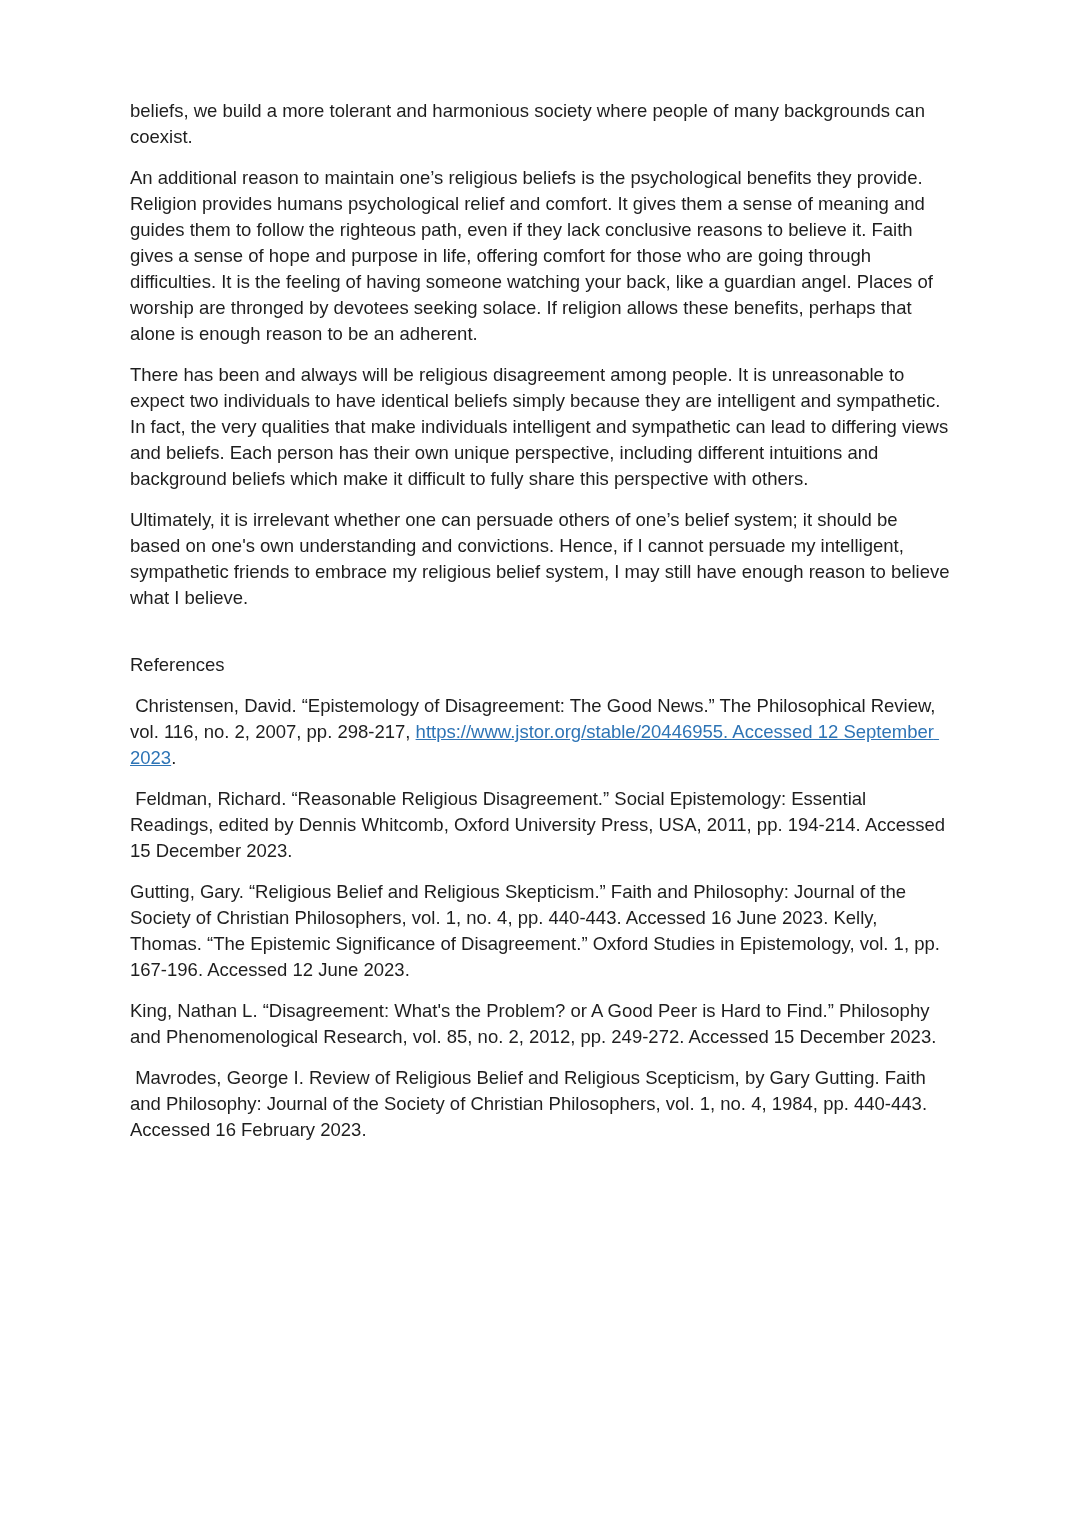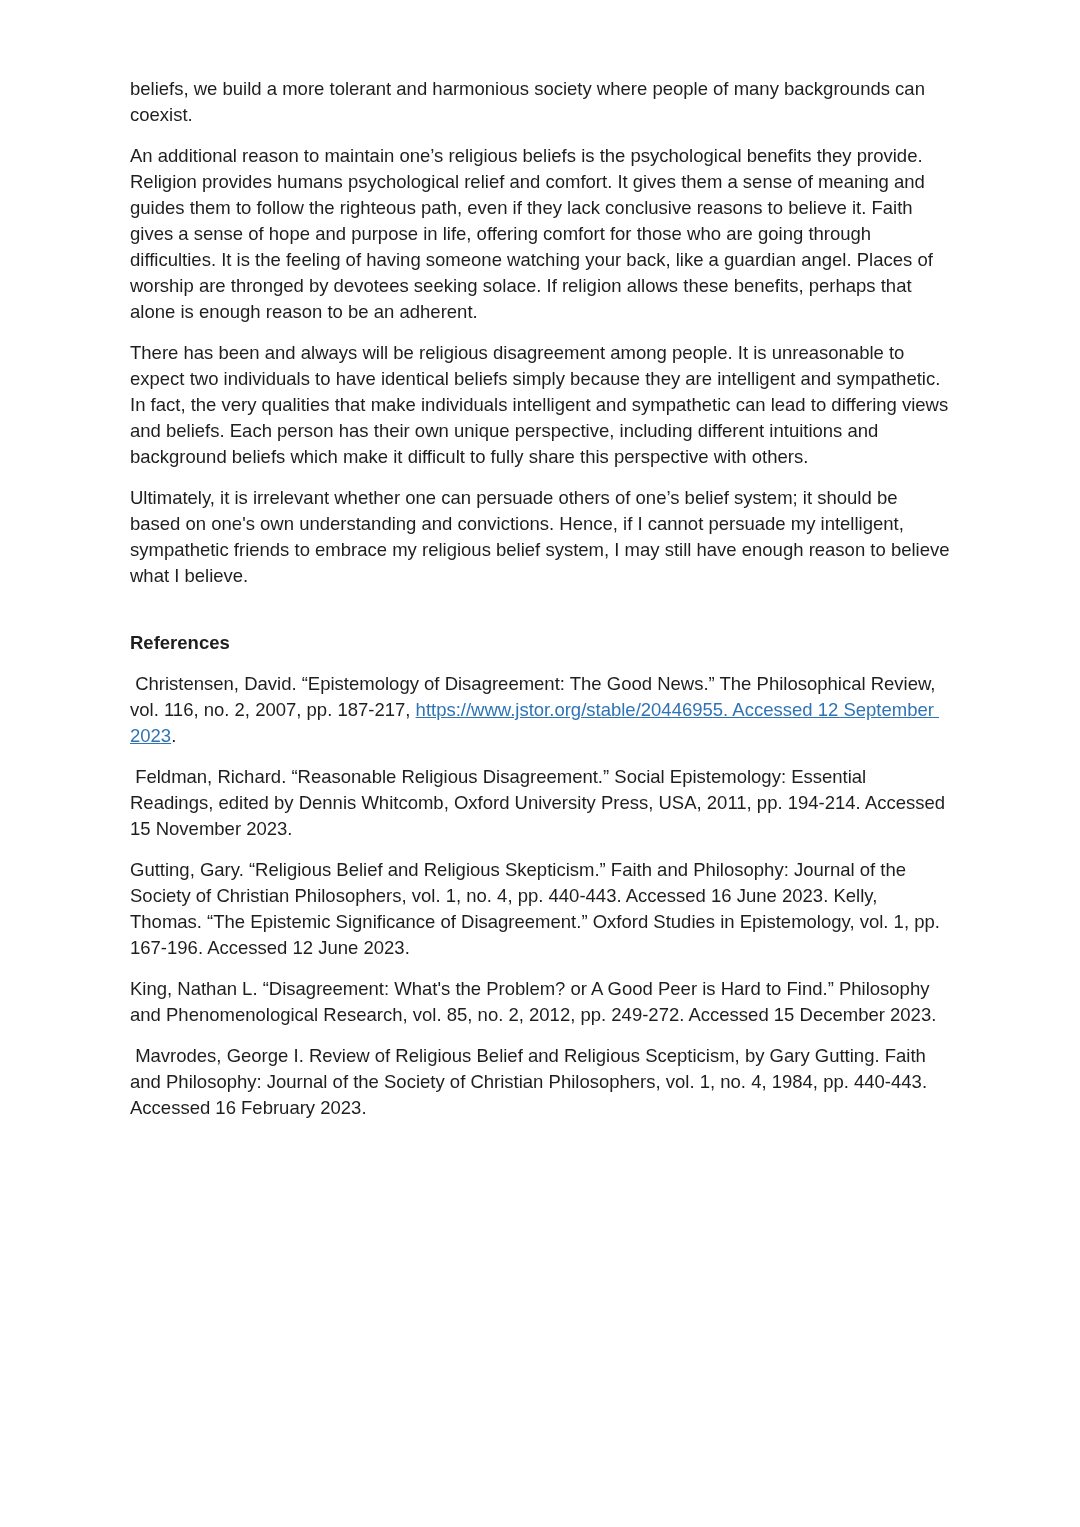--- a/index.html
+++ b/index.html
@@ -7,33 +7,33 @@
     padding: 0;
     background: #ffffff;
   }
   .page {
     position: relative;
     width: 1080px;
     height: 1527px;
     margin: 0 auto;
     background: #ffffff;
     box-sizing: border-box;
-    padding: 76px 130px 0 130px;
+    padding: 98px 130px 0 130px;
     font-family: "Liberation Sans", "DejaVu Sans", sans-serif;
     font-size: 18.5px;
     line-height: 26px;
     color: #1e1e1e;
     overflow: hidden;
   }
   .para {
     margin: 0 0 15px 0;
     white-space: pre-wrap;
   }
   .refs-heading {
-    font-weight: bold;
+    font-weight: normal;
     margin-top: 41px;
   }
   a.doc-link {
     color: #2e74b5;
     text-decoration: underline;
     cursor: pointer;
   }
 </style>
 </head>
 <body>
@@ -43,23 +43,23 @@
   <p class="para">beliefs, we build a more tolerant and harmonious society where people of many backgrounds can coexist.</p>
 
   <p class="para">An additional reason to maintain one’s religious beliefs is the psychological benefits they provide. Religion provides humans psychological relief and comfort. It gives them a sense of meaning and guides them to follow the righteous path, even if they lack conclusive reasons to believe it. Faith gives a sense of hope and purpose in life, offering comfort for those who are going through difficulties. It is the feeling of having someone watching your back, like a guardian angel. Places of worship are thronged by devotees seeking solace. If religion allows these benefits, perhaps that alone is enough reason to be an adherent.</p>
 
   <p class="para">There has been and always will be religious disagreement among people. It is unreasonable to expect two individuals to have identical beliefs simply because they are intelligent and sympathetic. In fact, the very qualities that make individuals intelligent and sympathetic can lead to differing views and beliefs. Each person has their own unique perspective, including different intuitions and background beliefs which make it difficult to fully share this perspective with others.</p>
 
   <p class="para">Ultimately, it is irrelevant whether one can persuade others of one’s belief system; it should be based on one's own understanding and convictions. Hence, if I cannot persuade my intelligent, sympathetic friends to embrace my religious belief system, I may still have enough reason to believe what I believe.</p>
 
   <p class="para refs-heading">References</p>
 
-  <p class="para"><span> Christensen, David. “Epistemology of Disagreement: The Good News.” The Philosophical Review, vol. 116, no. 2, 2007, pp. 187-217, </span><a class="doc-link">https://www.jstor.org/stable/20446955. Accessed 12 September 2023</a><span>.</span></p>
+  <p class="para"><span> Christensen, David. “Epistemology of Disagreement: The Good News.” The Philosophical Review, vol. 116, no. 2, 2007, pp. 298-217, </span><a class="doc-link">https://www.jstor.org/stable/20446955. Accessed 12 September 2023</a><span>.</span></p>
 
-  <p class="para"> Feldman, Richard. “Reasonable Religious Disagreement.” Social Epistemology: Essential Readings, edited by Dennis Whitcomb, Oxford University Press, USA, 2011, pp. 194-214. Accessed 15 November 2023.</p>
+  <p class="para"> Feldman, Richard. “Reasonable Religious Disagreement.” Social Epistemology: Essential Readings, edited by Dennis Whitcomb, Oxford University Press, USA, 2011, pp. 194-214. Accessed 15 December 2023.</p>
 
   <p class="para">Gutting, Gary. “Religious Belief and Religious Skepticism.” Faith and Philosophy: Journal of the Society of Christian Philosophers, vol. 1, no. 4, pp. 440-443. Accessed 16 June 2023. Kelly, Thomas. “The Epistemic Significance of Disagreement.” Oxford Studies in Epistemology, vol. 1, pp. 167-196. Accessed 12 June 2023.</p>
 
   <p class="para">King, Nathan L. “Disagreement: What's the Problem? or A Good Peer is Hard to Find.” Philosophy and Phenomenological Research, vol. 85, no. 2, 2012, pp. 249-272. Accessed 15 December 2023.</p>
 
   <p class="para"> Mavrodes, George I. Review of Religious Belief and Religious Scepticism, by Gary Gutting. Faith and Philosophy: Journal of the Society of Christian Philosophers, vol. 1, no. 4, 1984, pp. 440-443. Accessed 16 February 2023.</p>
 
 </div>
 
 </body></html>

